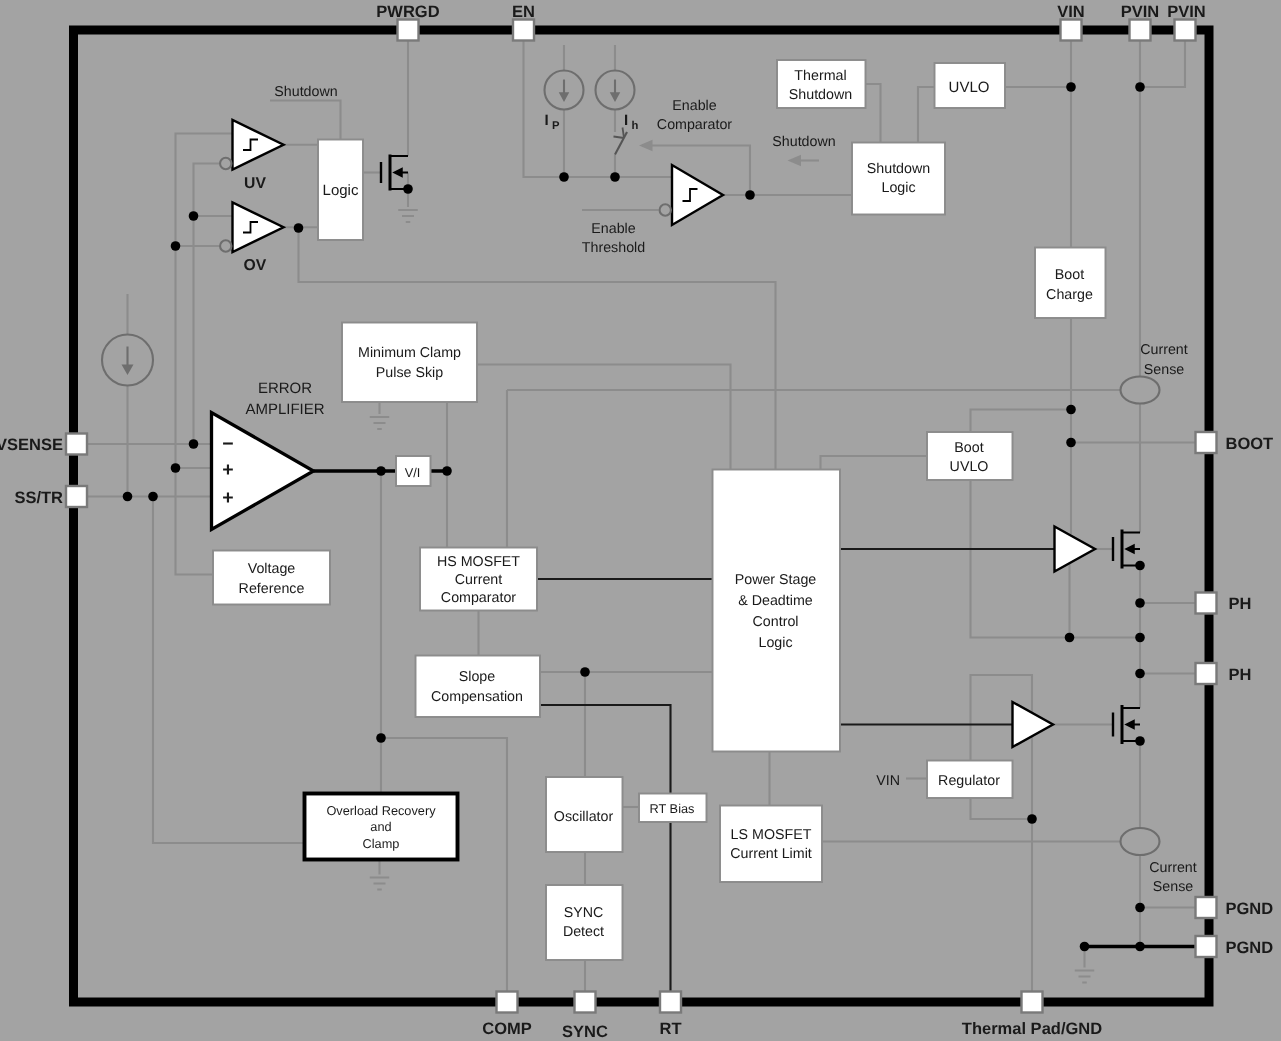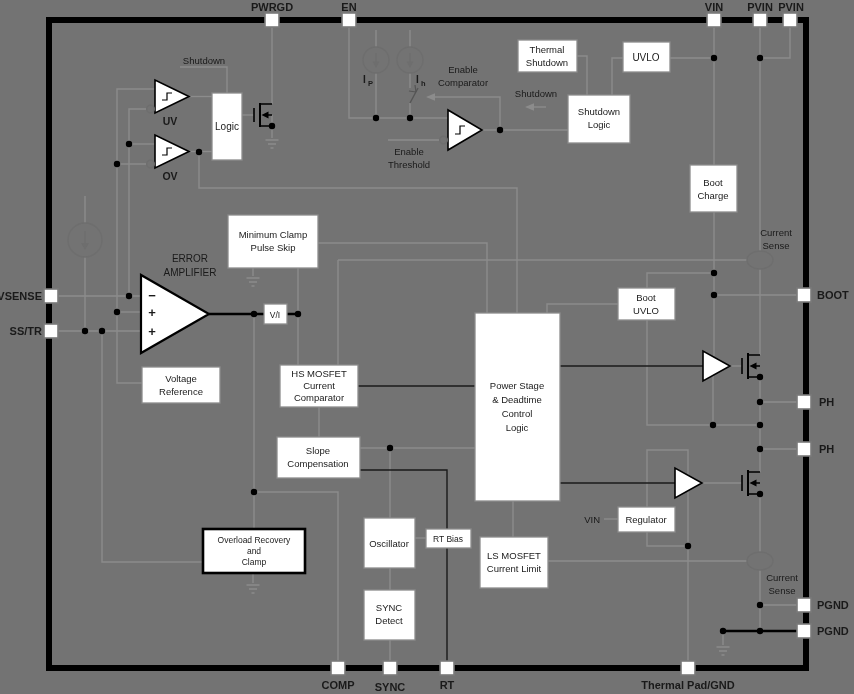--- a/index.html
+++ b/index.html
@@ -1,16 +1,16 @@
 <!DOCTYPE html>
 <html><head>
 <meta charset="utf-8">
 <style>
   html,body{margin:0;padding:0;background:#fff;}
-  #stage{width:854px;height:694px;position:relative;background:#737373;overflow:hidden;}
+  #stage{width:854px;height:694px;position:relative;background:#a3a3a3;overflow:hidden;}
   svg{display:block;}
   .box{fill:#fff;stroke:#8c8c8c;stroke-width:1.3;}
   .boxb{fill:#fff;stroke:#000;stroke-width:2.6;}
   .pin{fill:#fff;stroke:#7a7a7a;stroke-width:1.6;}
   .w{fill:none;stroke:#8c8c8c;stroke-width:1.4;}
   .wb{fill:none;stroke:#1a1a1a;stroke-width:1.4;}
   .wbold{fill:none;stroke:#000;stroke-width:2.4;}
   .tri{fill:#fff;stroke:#000;stroke-width:1.6;}
   .trib{fill:#fff;stroke:#000;stroke-width:2.2;}
   .comp{fill:none;stroke:#6e6e6e;stroke-width:1.4;}

